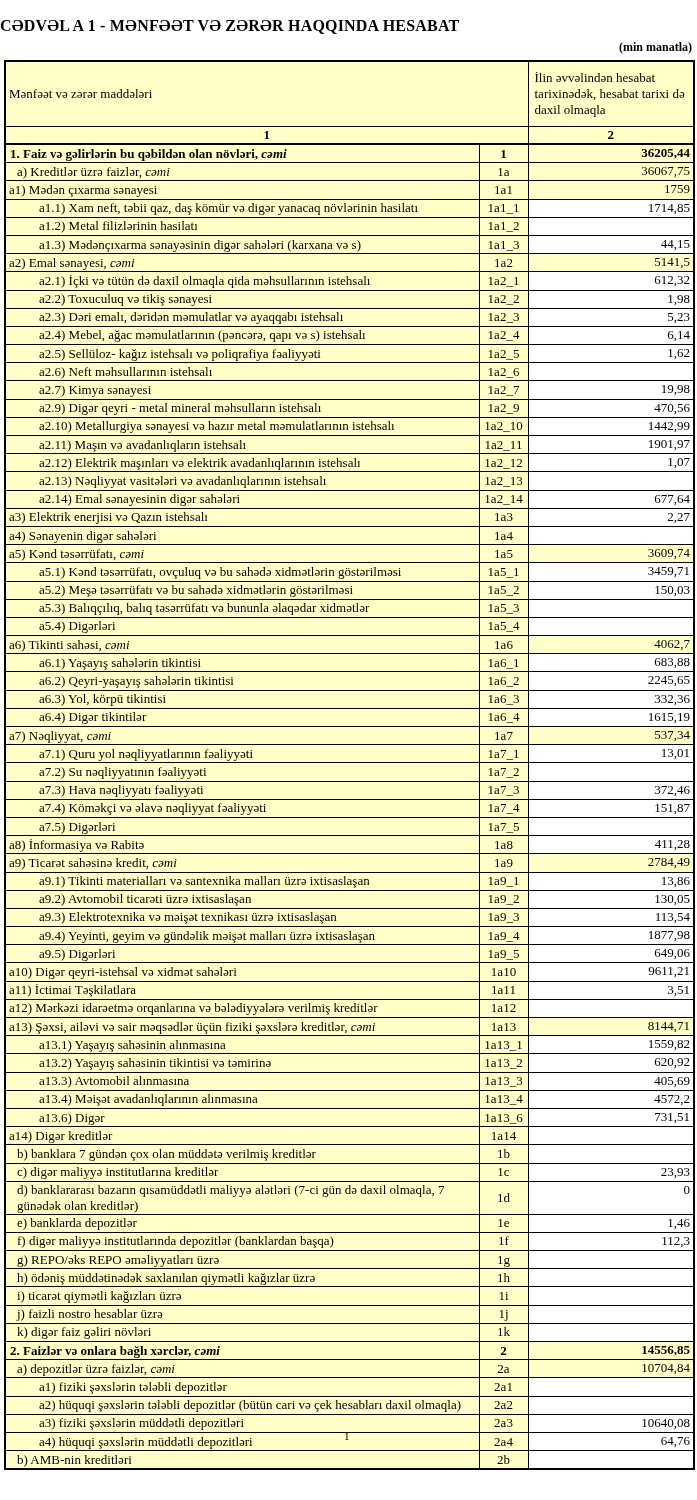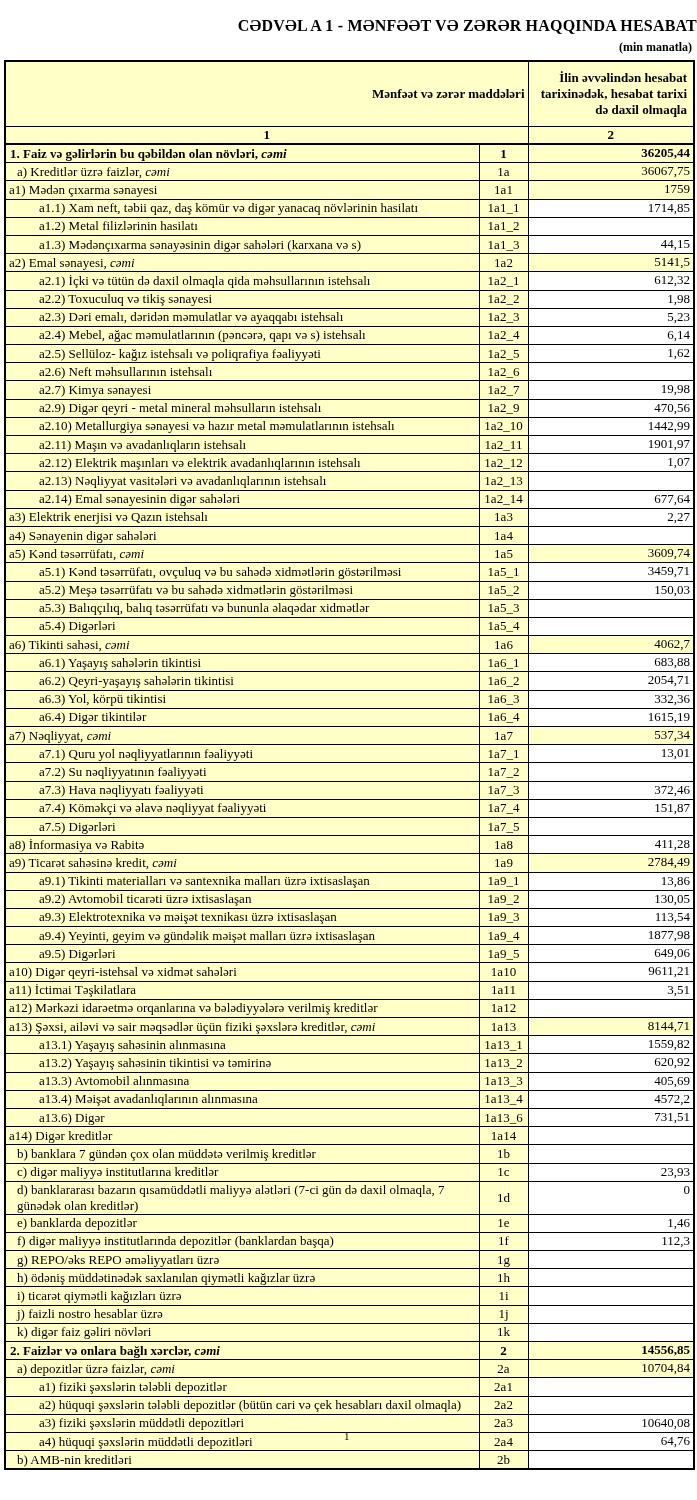--- a/index.html
+++ b/index.html
@@ -1,41 +1,41 @@
 <!DOCTYPE html>
 <html lang="az"><head>
 <meta charset="utf-8">
 <style>
   html,body{margin:0;padding:0;}
   body{
     width:697px;height:1500px;background:#ffffff;position:relative;overflow:hidden;
     font-family:"Liberation Serif","DejaVu Serif",serif;color:#000;
   }
   .title{
-    text-align:right;padding-top:17px;font-weight:bold;font-size:16px;line-height:18px;
+    text-align:left;padding-top:17px;font-weight:bold;font-size:16px;line-height:18px;
     letter-spacing:.2px;
   }
   .note{
     text-align:right;font-weight:bold;font-size:12px;
     padding:6px 5px 1px 0;line-height:13px;
   }
   table.report{
     position:absolute;left:4px;top:60px;width:689px;
     border-collapse:collapse;table-layout:fixed;
     border:2px solid #000;
   }
   col.c-label{width:474px;}
   col.c-code{width:49px;}
   col.c-value{width:166px;}
   td{
     border:1px solid #000;background:#FFFFC8;
     font-size:13px;line-height:16px;padding:0 3px;vertical-align:middle;
     overflow:hidden;
   }
-  tr.hdr-row td{height:64px;text-align:right;font-weight:bold;vertical-align:middle;}
+  tr.hdr-row td{height:64px;text-align:left;font-weight:normal;vertical-align:middle;}
   tr.hdr-row td.hdr-val{font-size:13px;line-height:16px;padding:0 6px;}
   tr.num-row td{height:14px;text-align:center;font-weight:bold;border-bottom:2px solid #000;}
   tbody.data td{height:17.2px;}
   td.lbl{text-align:left;}
   td.lbl em{font-style:italic;}
   td.code{text-align:center;padding:0 1px;}
   td.val{text-align:right;vertical-align:top;}
   td.val.white{background:#ffffff;}
   tr.bold td{font-weight:bold;}
   .ind0{padding-left:4px;}
@@ -210,21 +210,21 @@
         <td class="val">4062,7</td>
       </tr>
       <tr>
         <td class="lbl ind3"><span>a6.1) Yaşayış sahələrin tikintisi</span></td>
         <td class="code">1a6_1</td>
         <td class="val white">683,88</td>
       </tr>
       <tr>
         <td class="lbl ind3"><span>a6.2) Qeyri-yaşayış sahələrin tikintisi</span></td>
         <td class="code">1a6_2</td>
-        <td class="val white">2054,71</td>
+        <td class="val white">2245,65</td>
       </tr>
       <tr>
         <td class="lbl ind3"><span>a6.3) Yol, körpü tikintisi</span></td>
         <td class="code">1a6_3</td>
         <td class="val white">332,36</td>
       </tr>
       <tr>
         <td class="lbl ind3"><span>a6.4) Digər tikintilər</span></td>
         <td class="code">1a6_4</td>
         <td class="val white">1615,19</td>

